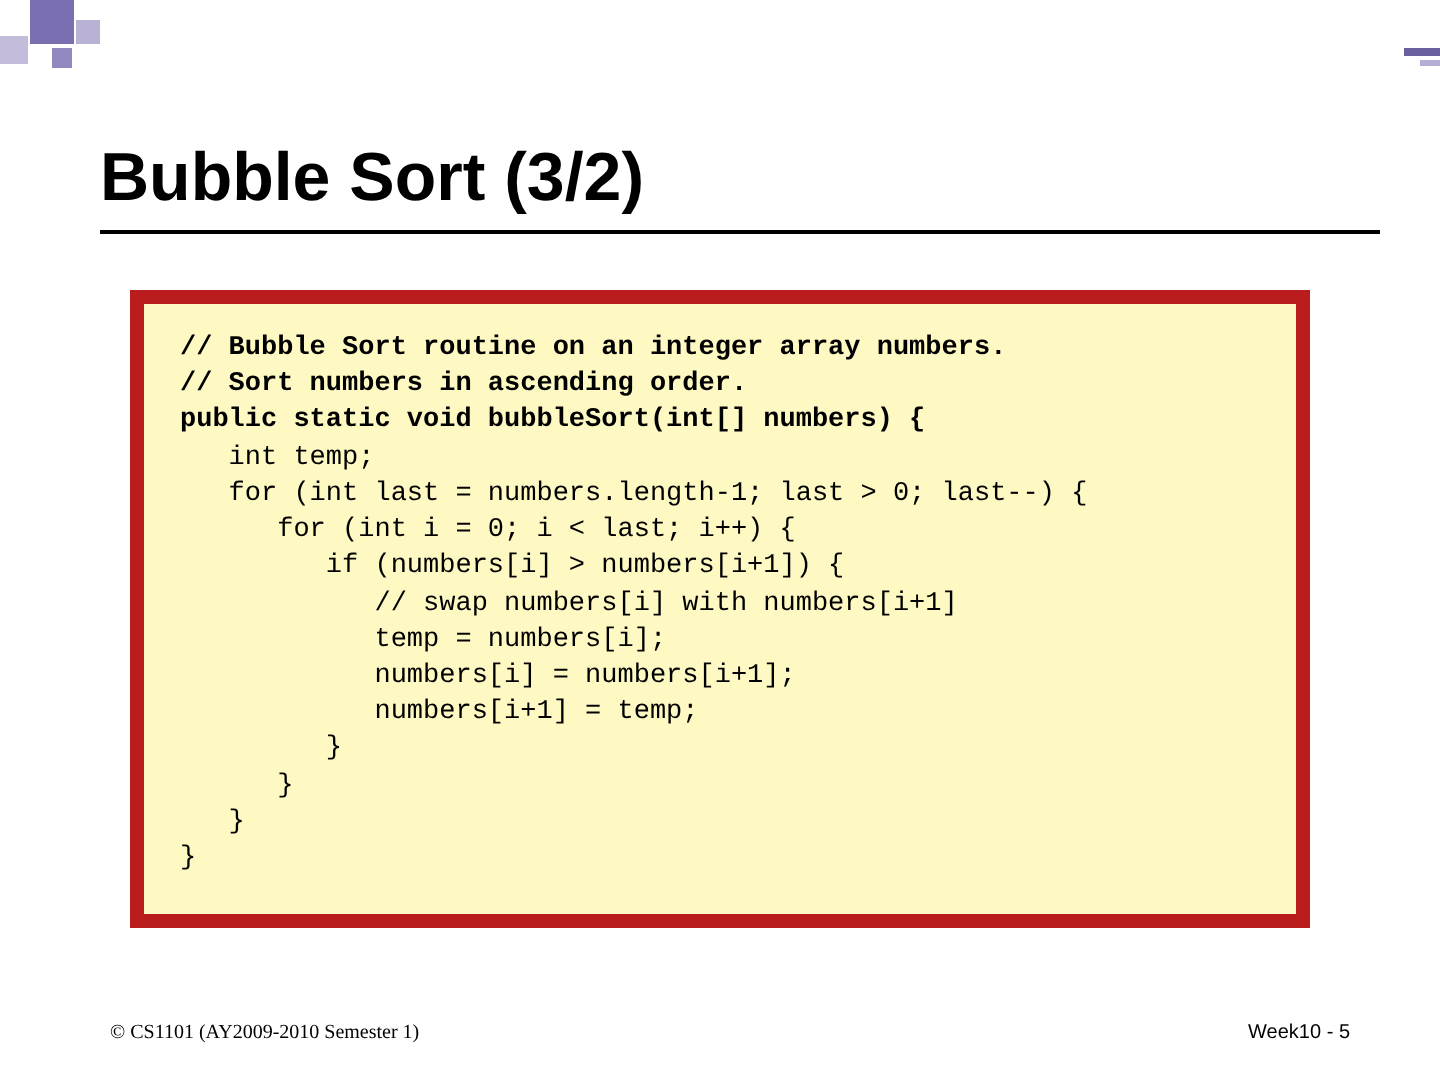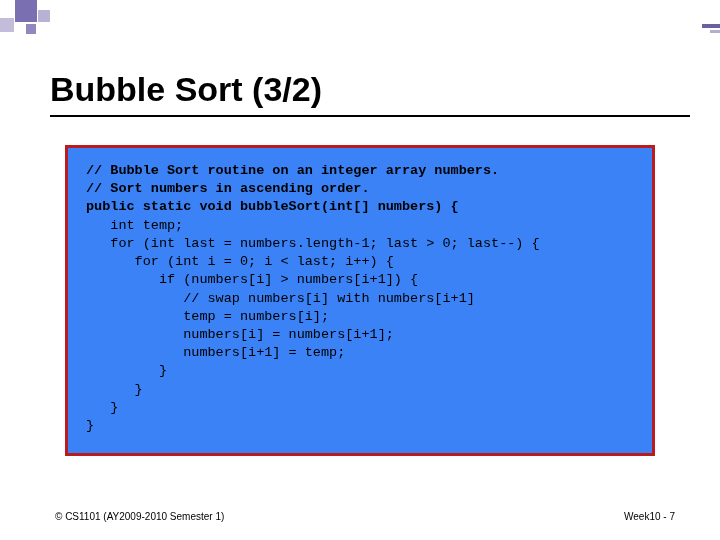--- a/index.html
+++ b/index.html
@@ -57,40 +57,41 @@
     left: 50px;
     right: 30px;
     height: 2px;
     background: #000;
   }
   .code-box {
     position: absolute;
     top: 145px;
     left: 65px;
     right: 65px;
-    border: 3px solid #b91c1c;
-    background: #3b82f6;
+    border: 7px solid #b91c1c;
+    background: #fef9c3;
     padding: 14px 36px 18px 18px;
   }
   .code-box pre {
     font-family: "Courier New", monospace;
     font-size: 13.5px;
     line-height: 1.35;
     white-space: pre;
     color: #000;
   }
   .code-box .hdr {
     font-weight: bold;
   }
   .footer-left {
     position: absolute;
     bottom: 18px;
     left: 55px;
     font-size: 10px;
     color: #000;
+    font-family: Liberation Serif, serif;
   }
   .footer-right {
     position: absolute;
     bottom: 18px;
     right: 45px;
     font-size: 10px;
     color: #000;
   }
 </style>
 </head>
@@ -119,13 +120,13 @@
             temp = numbers[i];
             numbers[i] = numbers[i+1];
             numbers[i+1] = temp;
          }
       }
    }
 }</span></pre>
 </div>
 
 <div class="footer-left">© CS1101 (AY2009-2010 Semester 1)</div>
-<div class="footer-right">Week10 - 7</div>
+<div class="footer-right">Week10 - 5</div>
 
 </body></html>

